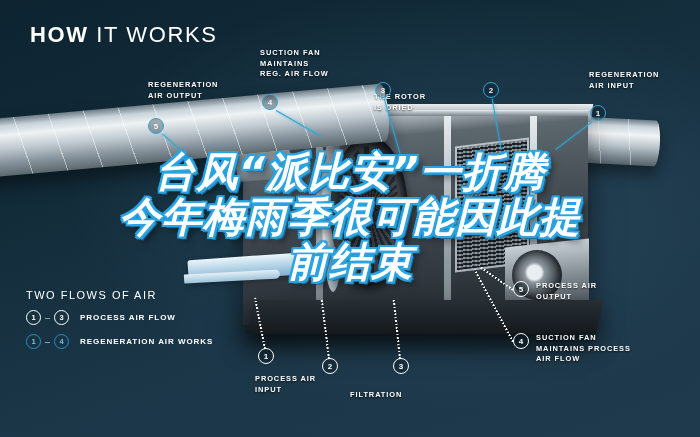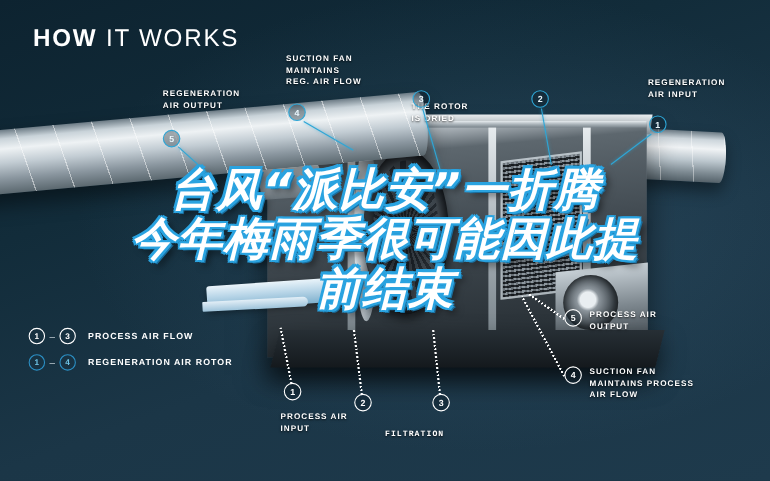--- a/index.html
+++ b/index.html
@@ -247,42 +247,43 @@
   <div class="leader dot" style="left:513px;top:341px;width:82px;transform:rotate(-118deg);"></div>
 
   <div class="badge white" style="left:258px;top:348px;">1</div>
   <div class="callout" style="left:255px;top:374px;">
     <div class="clabel">PROCESS AIR
 INPUT</div>
   </div>
   <div class="leader dot" style="left:265px;top:348px;width:52px;transform:rotate(-101deg);"></div>
 
   <div class="badge white" style="left:322px;top:358px;">2</div>
-  <div class="callout" style="left:350px;top:390px;font-family:Liberation Mono, monospace;">
+  <div class="callout" style="left:350px;top:390px;">
     <div class="clabel">FILTRATION</div>
   </div>
   <div class="leader dot" style="left:329px;top:358px;width:60px;transform:rotate(-97deg);"></div>
 
   <div class="badge white" style="left:393px;top:358px;">3</div>
   <div class="leader dot" style="left:400px;top:358px;width:60px;transform:rotate(-96deg);"></div>
 
   <div class="legend">
+    <div class="legTitle">TWO FLOWS OF AIR</div>
 
     <div class="legRow">
       <div class="legCirc w">1</div>
       <div class="legDash">–</div>
       <div class="legCirc w">3</div>
       <div class="legTxt">PROCESS AIR FLOW</div>
     </div>
 
     <div class="legRow">
       <div class="legCirc c">1</div>
       <div class="legDash">–</div>
       <div class="legCirc c">4</div>
-      <div class="legTxt">REGENERATION AIR ROTOR</div>
+      <div class="legTxt">REGENERATION AIR WORKS</div>
     </div>
   </div>
 
   <div class="cn">
     <div>台风“派比安”一折腾</div>
     <div>今年梅雨季很可能因此提</div>
     <div>前结束</div>
   </div>
 
 </div>

